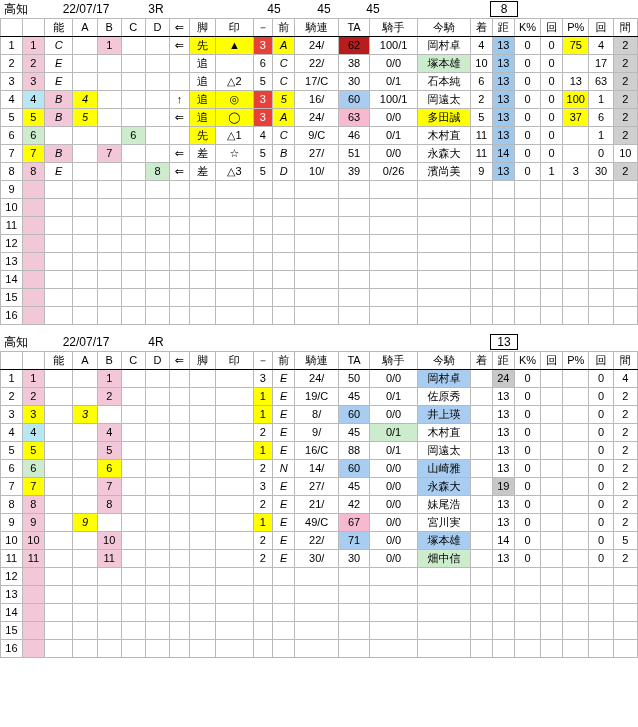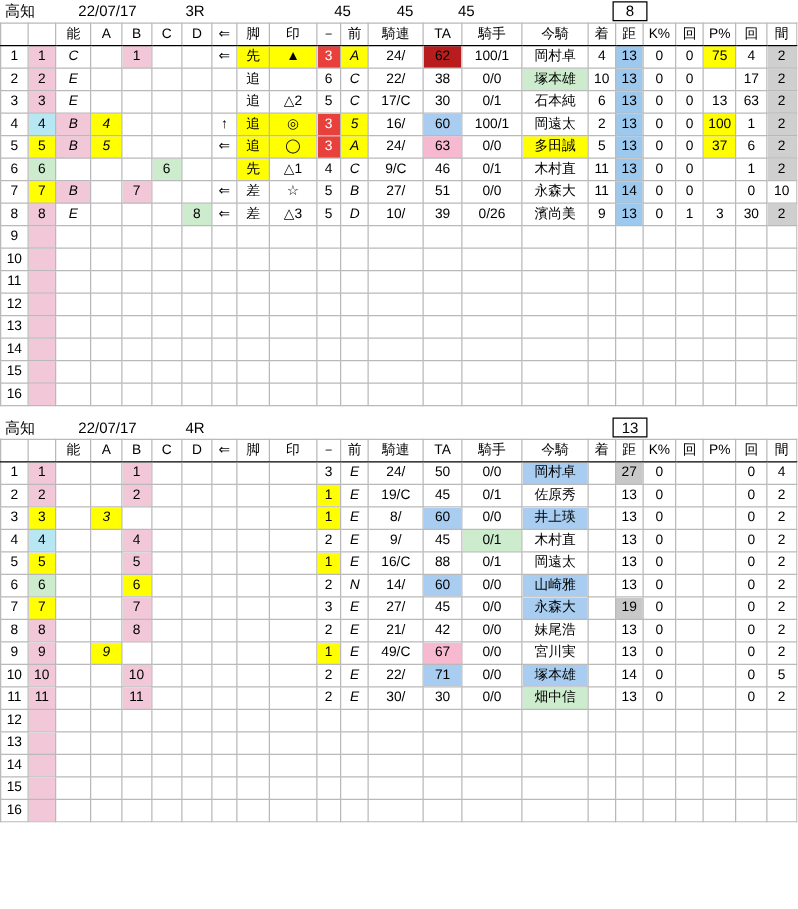--- a/index.html
+++ b/index.html
@@ -560,21 +560,21 @@
           <td class="bl" style=""></td>
           <td class="" style=""></td>
           <td class="" style=""></td>
           <td class="bl" style="">3</td>
           <td class="it" style="">E</td>
           <td class="" style="">24/</td>
           <td class="" style="">50</td>
           <td class="" style="">0/0</td>
           <td class="" style="background:#a9cdf0;">岡村卓</td>
           <td class="bl" style=""></td>
-          <td class="" style="background:#c8c8c8;">27</td>
+          <td class="" style="background:#c8c8c8;">24</td>
           <td class="" style="">0</td>
           <td class="" style=""></td>
           <td class="" style=""></td>
           <td class="" style="">0</td>
           <td class="" style="">4</td>
         </tr>
         <tr>
           <td class="" style="">2</td>
           <td class="" style="background:#f2c8d8;">2</td>
           <td class="bl it" style=""></td>

